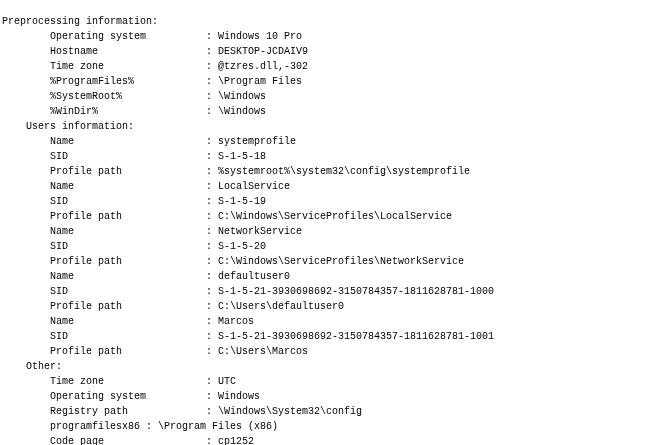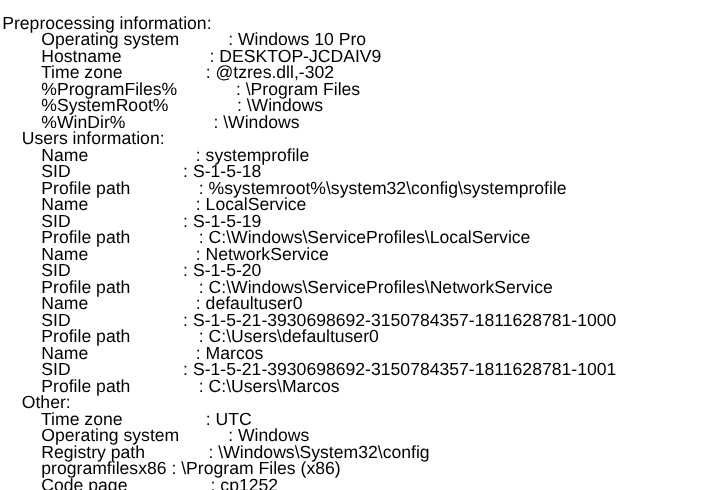--- a/index.html
+++ b/index.html
@@ -28,21 +28,21 @@
     letter-spacing: 0px;
     padding: 2px 0 0 2px;
     box-sizing: border-box;
     white-space: pre;
     tab-size: 8;
   }
   .line {
     display: block;
     height: 15px;
     white-space: pre;
-    font-family: Liberation Sans, sans-serif;
-    font-size: 16px;
+    font-family: Liberation Mono, monospace;
+    font-size: 10px;
     line-height: 15px;
   }
 </style>
 </head>
 <body>
 
 <pre id="console" style="background: rgb(255, 255, 255); color: rgb(0, 0, 0);"><span class="line">Preprocessing information:</span><span class="line">        Operating system          : Windows 10 Pro</span><span class="line">        Hostname                  : DESKTOP-JCDAIV9</span><span class="line">        Time zone                 : @tzres.dll,-302</span><span class="line">        %ProgramFiles%            : \Program Files</span><span class="line">        %SystemRoot%              : \Windows</span><span class="line">        %WinDir%                  : \Windows</span><span class="line">    Users information:</span><span class="line">        Name                      : systemprofile</span><span class="line">        SID                       : S-1-5-18</span><span class="line">        Profile path              : %systemroot%\system32\config\systemprofile</span><span class="line">        Name                      : LocalService</span><span class="line">        SID                       : S-1-5-19</span><span class="line">        Profile path              : C:\Windows\ServiceProfiles\LocalService</span><span class="line">        Name                      : NetworkService</span><span class="line">        SID                       : S-1-5-20</span><span class="line">        Profile path              : C:\Windows\ServiceProfiles\NetworkService</span><span class="line">        Name                      : defaultuser0</span><span class="line">        SID                       : S-1-5-21-3930698692-3150784357-1811628781-1000</span><span class="line">        Profile path              : C:\Users\defaultuser0</span><span class="line">        Name                      : Marcos</span><span class="line">        SID                       : S-1-5-21-3930698692-3150784357-1811628781-1001</span><span class="line">        Profile path              : C:\Users\Marcos</span><span class="line">    Other:</span><span class="line">        Time zone                 : UTC</span><span class="line">        Operating system          : Windows</span><span class="line">        Registry path             : \Windows\System32\config</span><span class="line">        programfilesx86 : \Program Files (x86)</span><span class="line">        Code page                 : cp1252</span></pre>
 
 </body></html>

